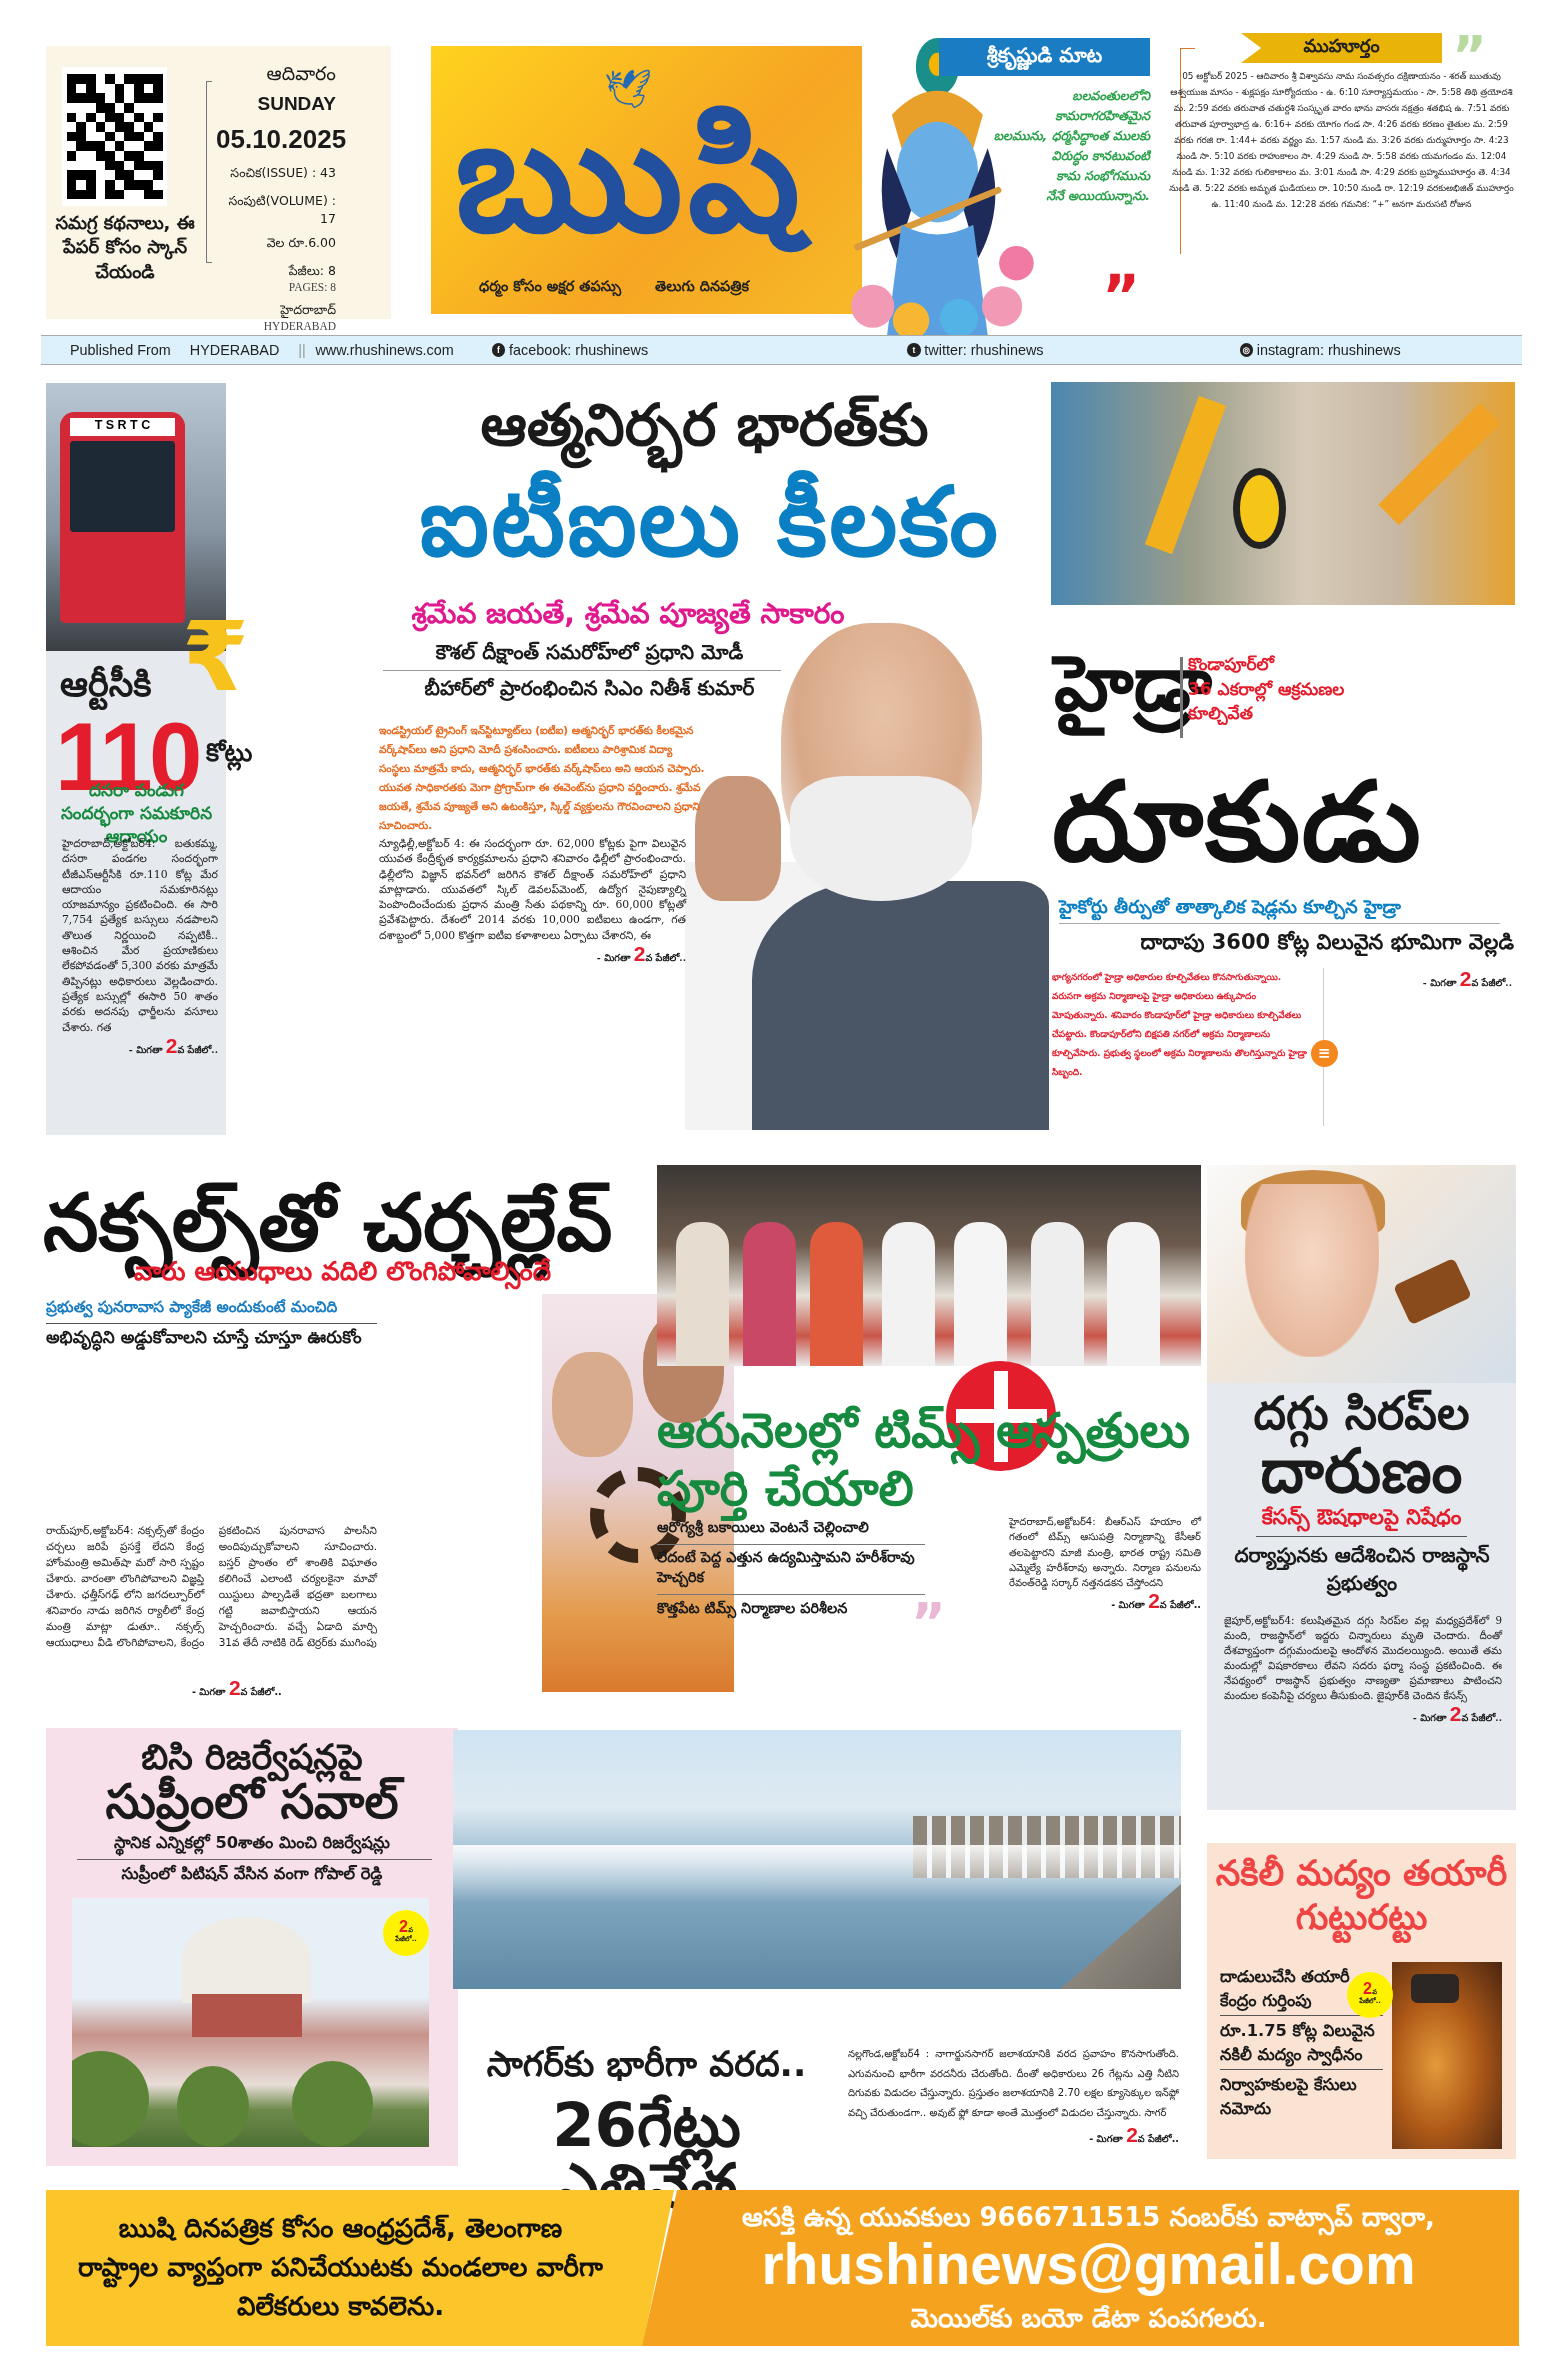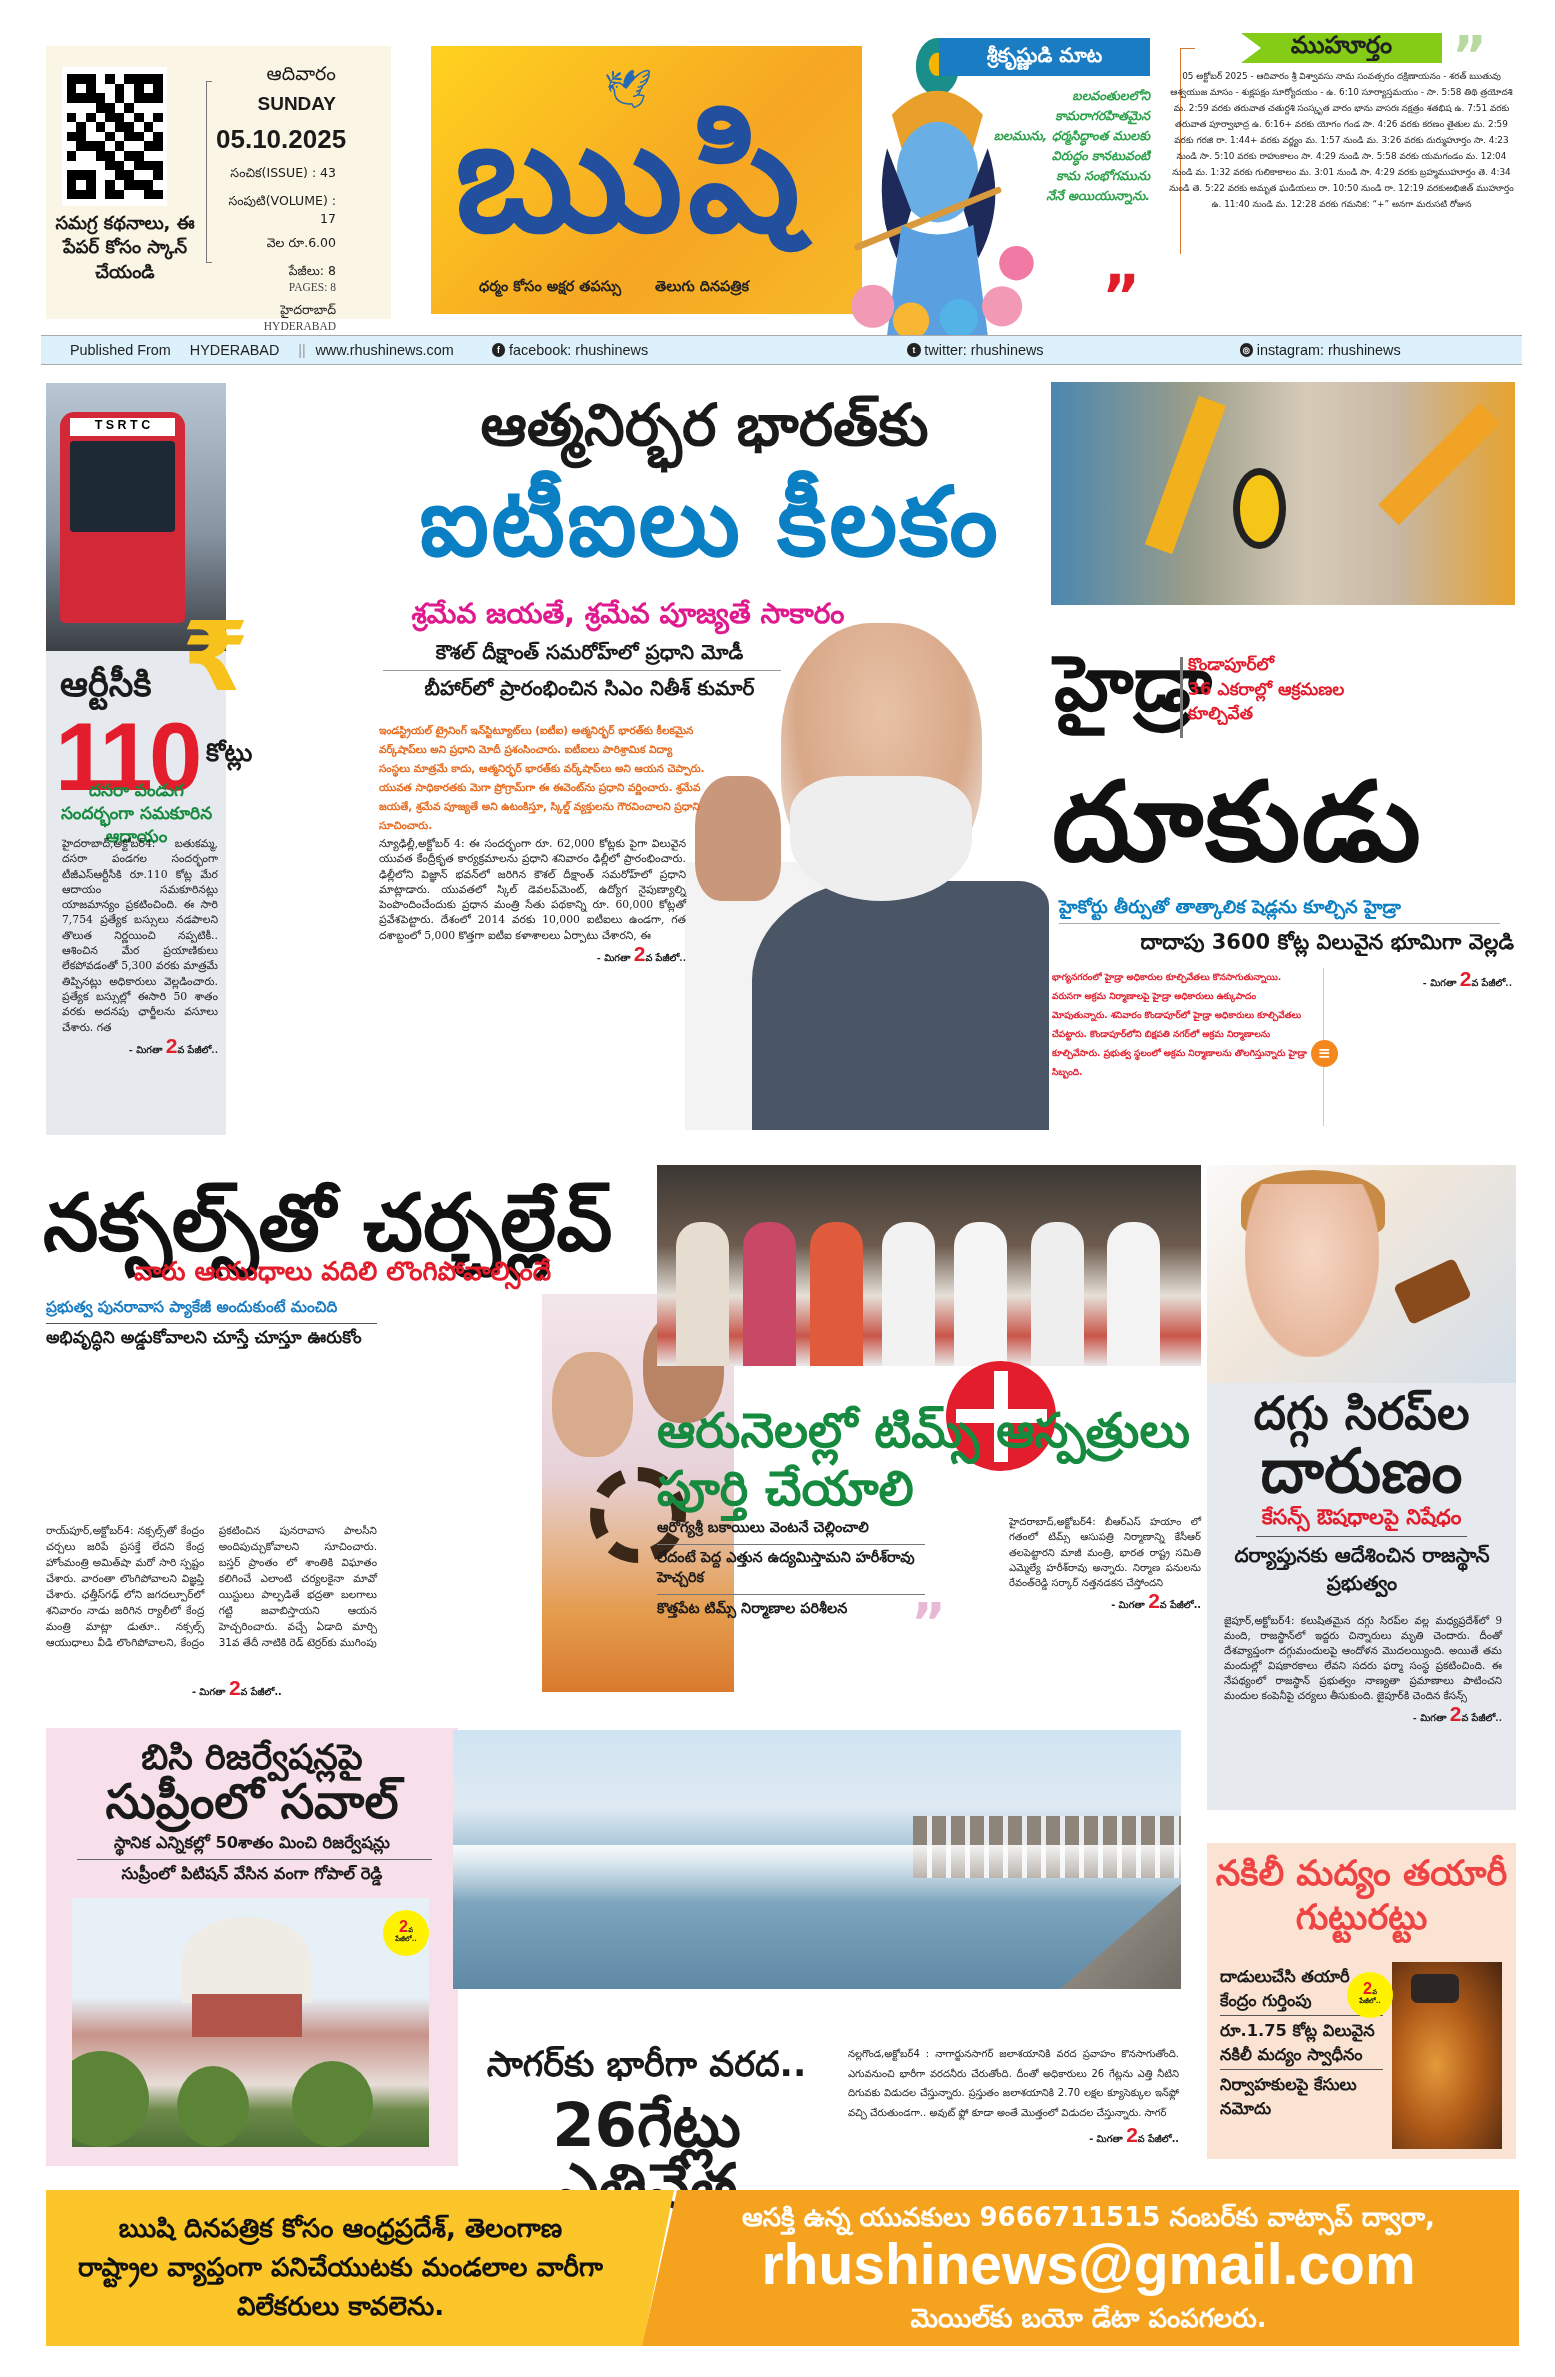--- a/index.html
+++ b/index.html
@@ -27,21 +27,21 @@
   #logo-band { left: 431px; top: 46px; width: 431px; height: 268px; background: linear-gradient(135deg, #ffd21f 0%, #f6a623 60%, #f7b928 100%); }
   #logo-text { left: 455px; top: 96px; font-size: 158px; font-weight: bold; color: #22509e; letter-spacing: 4.8px; line-height: 1; }
   #logo-bird { left: 604px; top: 67px; font-size: 38px; color: #2369b5; }
   #tagline { left: 479px; top: 278px; font-size: 14.4px; font-weight: bold; color: #222; }
   #tagline span { margin-right: 29px; }
   #krishna { left: 815px; top: 38px; width: 240px; height: 297px; }
   #quote-title { left: 939px; top: 38px; width: 211px; height: 38px; background: #1a7dc3; color: #fff; font-size: 20px; font-weight: bold; display:flex; align-items:center; justify-content:center; }
   #quote-lines { left: 958px; top: 86px; width: 192px; text-align: right; color: #2ba24a; font-weight: bold; font-size: 12.5px; line-height: 20px; font-style: italic; }
   #quote-mark-red { left: 1102px; top: 268px; color: #e11d2a; font-size: 58px; font-weight: bold; line-height: 1; }
   #muhurtam-rule { left: 1180px; top: 48px; width: 15.3px; height: 206px; border-left: 1px solid #d9772d; border-top: 1px solid #d9772d; }
-  #muhurtam-title { left: 1241px; top: 33px; width: 201px; height: 30px; background: #84cc16; clip-path: polygon(0 0,100% 0,100% 100%,0 100%,10% 50%); font-size: 24px; font-weight: bold; display:flex; align-items:center; justify-content:center; color:#222; }
+  #muhurtam-title { left: 1241px; top: 33px; width: 201px; height: 30px; background: #eab308; clip-path: polygon(0 0,100% 0,100% 100%,0 100%,10% 50%); font-size: 18px; font-weight: bold; display:flex; align-items:center; justify-content:center; color:#222; }
   #muhurtam-mark { left: 1452px; top: 29px; font-size: 53px; color: #b8d9a0; line-height:1; font-weight:bold; }
   #muhurtam-text { left: 1169px; top: 68px; width: 345px; font-size: 8.9px; line-height: 16px; text-align: center; color: #222; }
 
   
   #social-bar { left: 41px; top: 335px; width: 1481px; height: 30px; background: #dcf1fb; border-top: 1.4px solid #aaa; border-bottom: 1.4px solid #aaa; display:flex; align-items:center; padding-left: 29px; font-size: 14.4px; font-family:"Liberation Sans", sans-serif; color:#222; }
   #social-bar .item { margin-right: 19px; display:flex; align-items:center; }
   #social-bar .sep { color:#999; margin-right: 9.6px; }
   #social-bar .ico { display:inline-flex; width:13.4px; height:13.4px; border-radius:50%; background:#222; color:#fff; font-size:8.6px; align-items:center; justify-content:center; margin-right:3.8px; font-weight:bold; }
 
   

